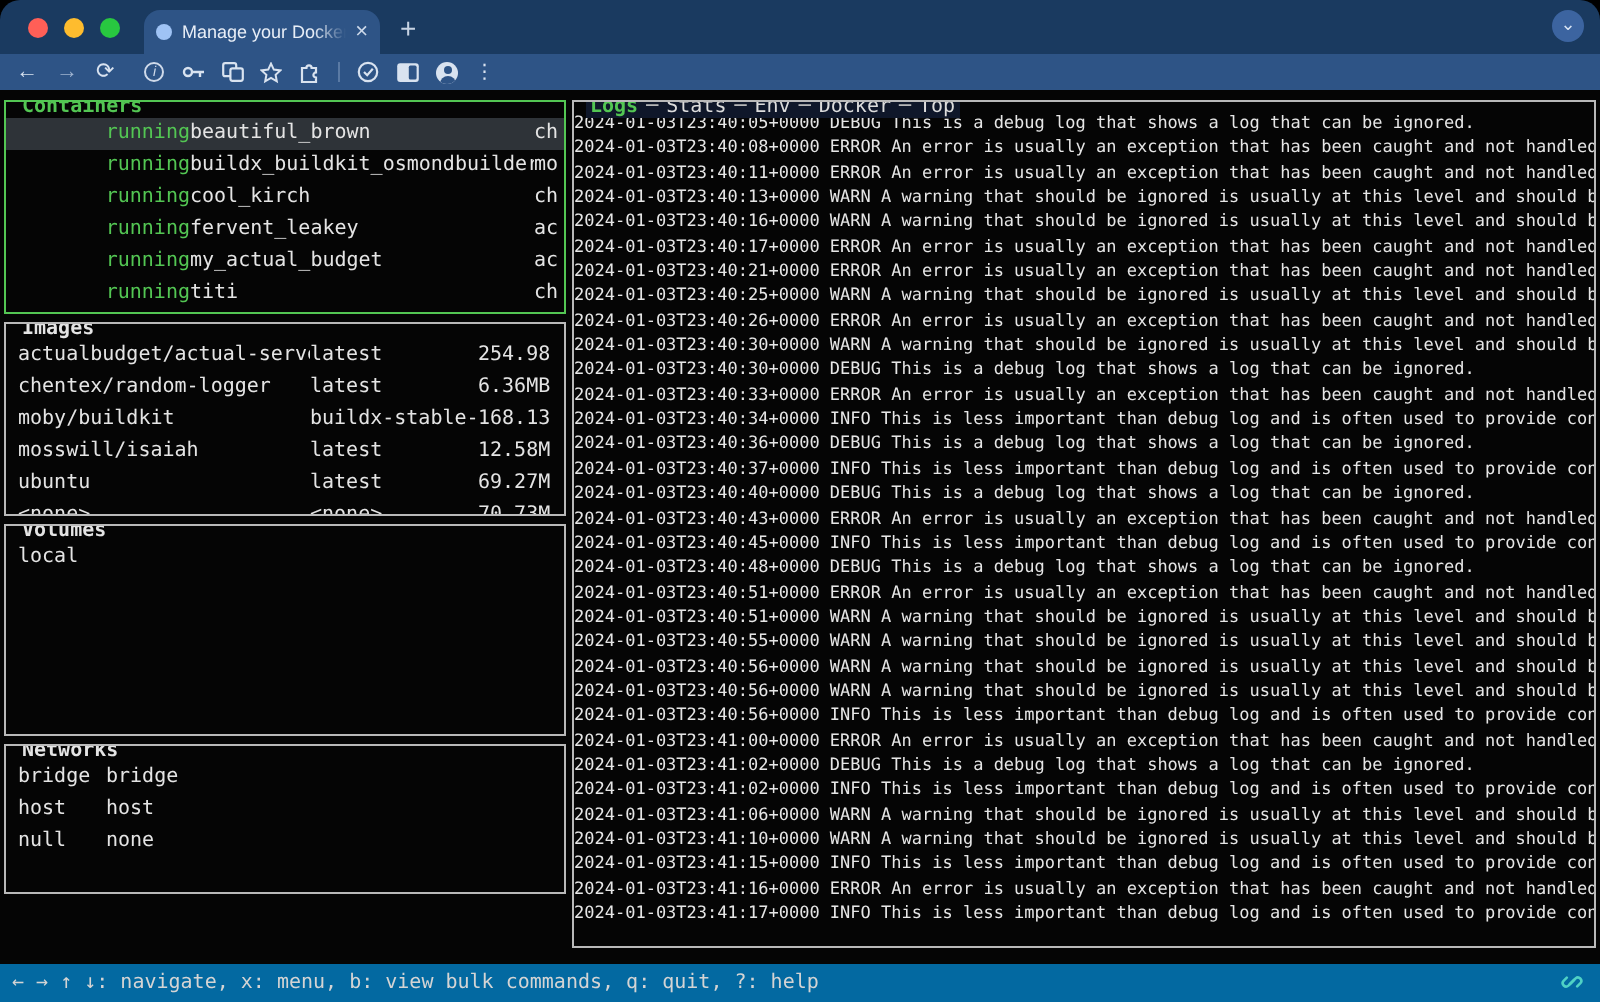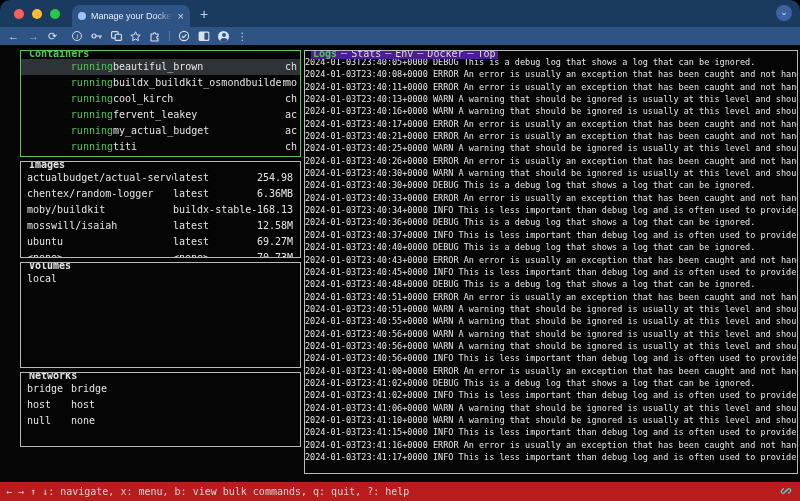--- a/index.html
+++ b/index.html
@@ -30,21 +30,21 @@
   .tb-icons { display:flex; align-items:center; gap:8px; }
   .tb-icons svg { display:block; }
   .tbsep { width:1px; height:10px; background:#5a7aa4; }
   .avatar { width:11px; height:11px; border-radius:50%; background:#d9e3f0; position:relative; overflow:hidden; }
   .avatar::before { content:""; position:absolute; left:3.5px; top:2px; width:4px; height:4px; border-radius:50%; background:var(--chrome-light); }
   .avatar::after { content:""; position:absolute; left:1.5px; top:7px; width:8px; height:5px; border-radius:4px 4px 0 0; background:var(--chrome-light); }
   .dots { color:#d9e3f0; font-size:10px; letter-spacing:0; }
 
   
   .terminal { height:437px; background:#050505; display:flex; padding:5px 2px 0 2px; gap:3px;
-              font-family:"DejaVu Sans Mono", monospace; color:#e4e4e4;margin-left:18px; }
+              font-family:"DejaVu Sans Mono", monospace; color:#e4e4e4; }
   .leftcol { width:281px; flex:none; display:flex; flex-direction:column; gap:4px; }
   .panel { position:relative; border:1px solid #b9b9b9; overflow:hidden; }
   .panel.active { border-color:var(--green); }
   .ptitle { position:absolute; top:-2px; left:6px; background:#050505; padding:0 2px; font-size:10px; font-weight:bold; line-height:10px; }
   .panel.active > .ptitle { color:var(--green); }
   .prow { display:flex; height:16px; line-height:16px; font-size:10px; white-space:pre; align-items:center; padding-left:6px; }
   .prow.selected { background:var(--sel-bg); }
   .p-containers { height:107px; padding-top:8px; }
   .p-images    { height:97px;  padding-top:8px; }
   .p-volumes   { height:106px; padding-top:8px; }
@@ -53,30 +53,30 @@
   .c-name  { flex:1; overflow:hidden; }
   .c-img   { width:15px; flex:none; overflow:hidden; }
   .i-name { width:146px; flex:none; overflow:hidden; }
   .i-tag  { width:84px; flex:none; overflow:hidden; }
   .i-size { flex:1; overflow:hidden; }
   .v-driver { width:39px; flex:none; }
   .n-driver { width:44px; flex:none; }
 
   
   .p-logs { flex:1; height:424px; padding-top:5px; }
-  .logtabs { position:absolute; top:-2px; left:6px; background:#4c1d95; padding:0 2px; font-size:10px;
+  .logtabs { position:absolute; top:-2px; left:6px; background:#0f172a; padding:0 2px; font-size:10px;
              line-height:10px; white-space:pre; display:flex; }
   .logtab { color:#dcdcdc; }
   .logtab.active { color:var(--green); font-weight:bold; }
   .tabsep { color:#bdbdbd; margin:0 4px; }
   .loglines { overflow:hidden; height:100%; }
   .logline { font-size:8.5px; line-height:12.35px; height:12.35px; white-space:pre; overflow:hidden; color:#e6e6e6; }
 
   
-  .statusbar { height:19px; background:#b91c1c; display:flex; align-items:center; padding:0 6px;
+  .statusbar { height:19px; background:#0369a1; display:flex; align-items:center; padding:0 6px;
                font-family:"DejaVu Sans Mono", monospace; font-size:10px; color:#d4d4d4; position:relative; }
   .linkicon { position:absolute; right:8px; top:3px; }
 </style>
 </head>
 <body>
 
 <div class="window">
 
   <div class="tabstrip">
     <div class="lights">

